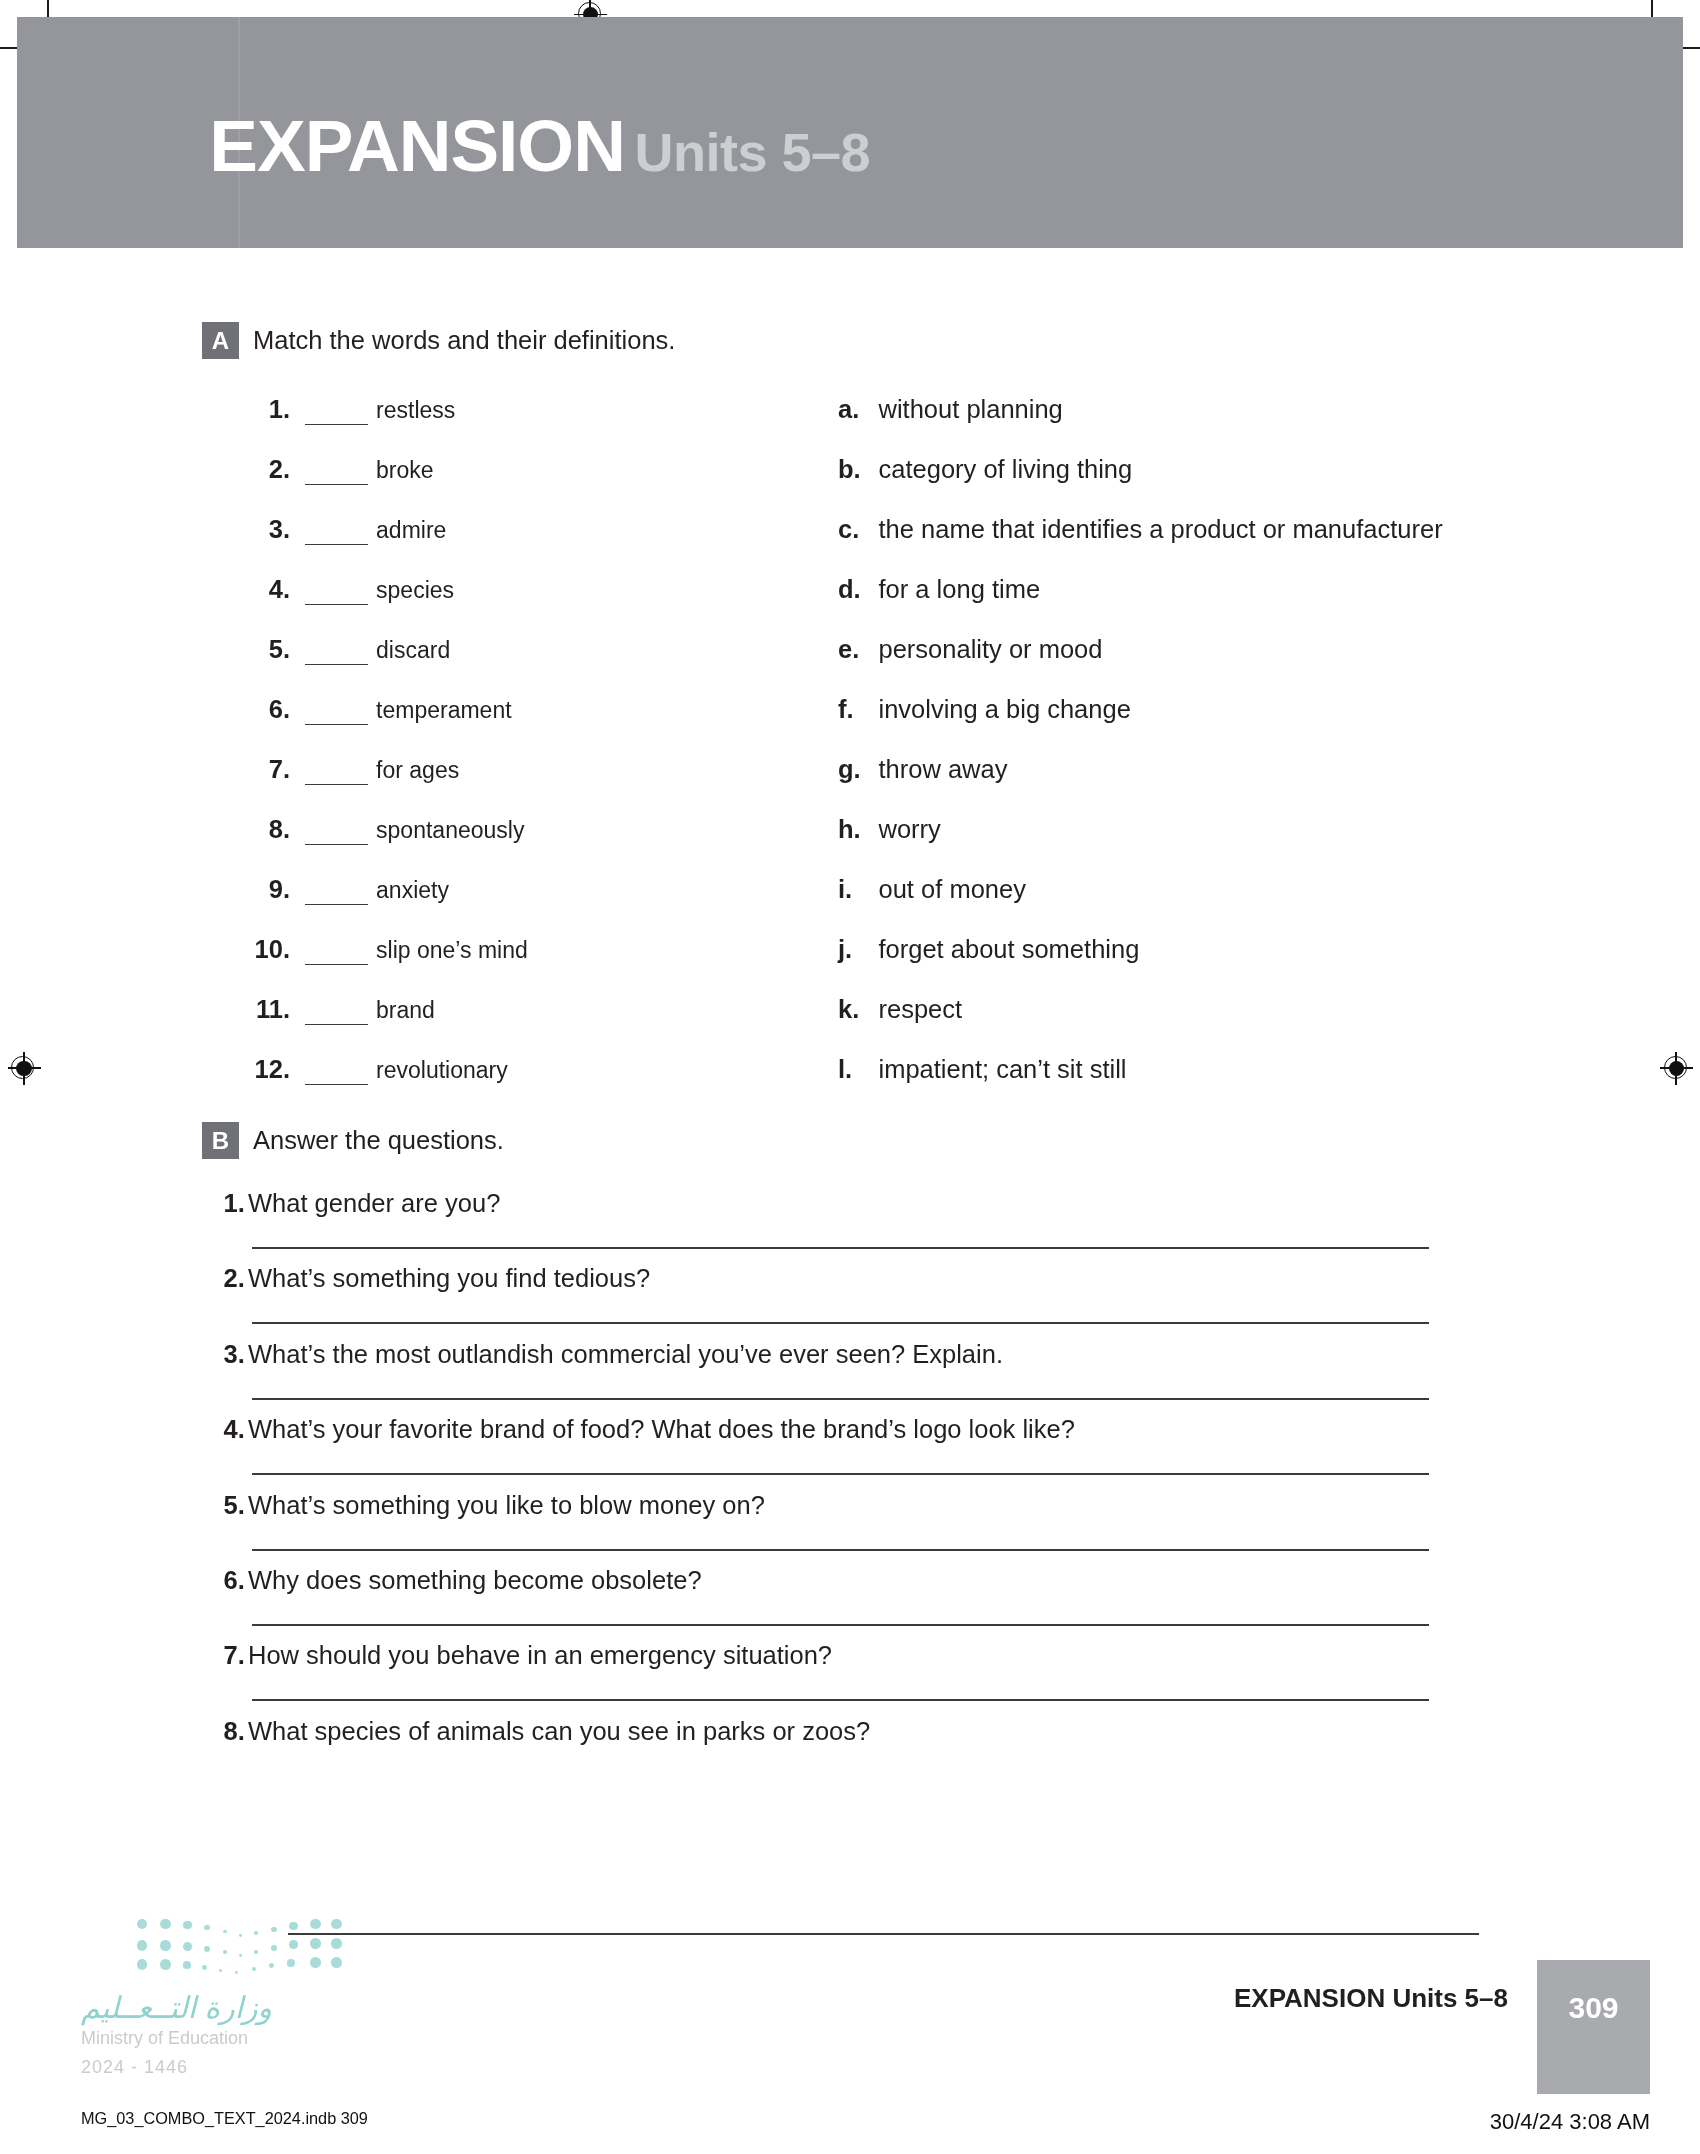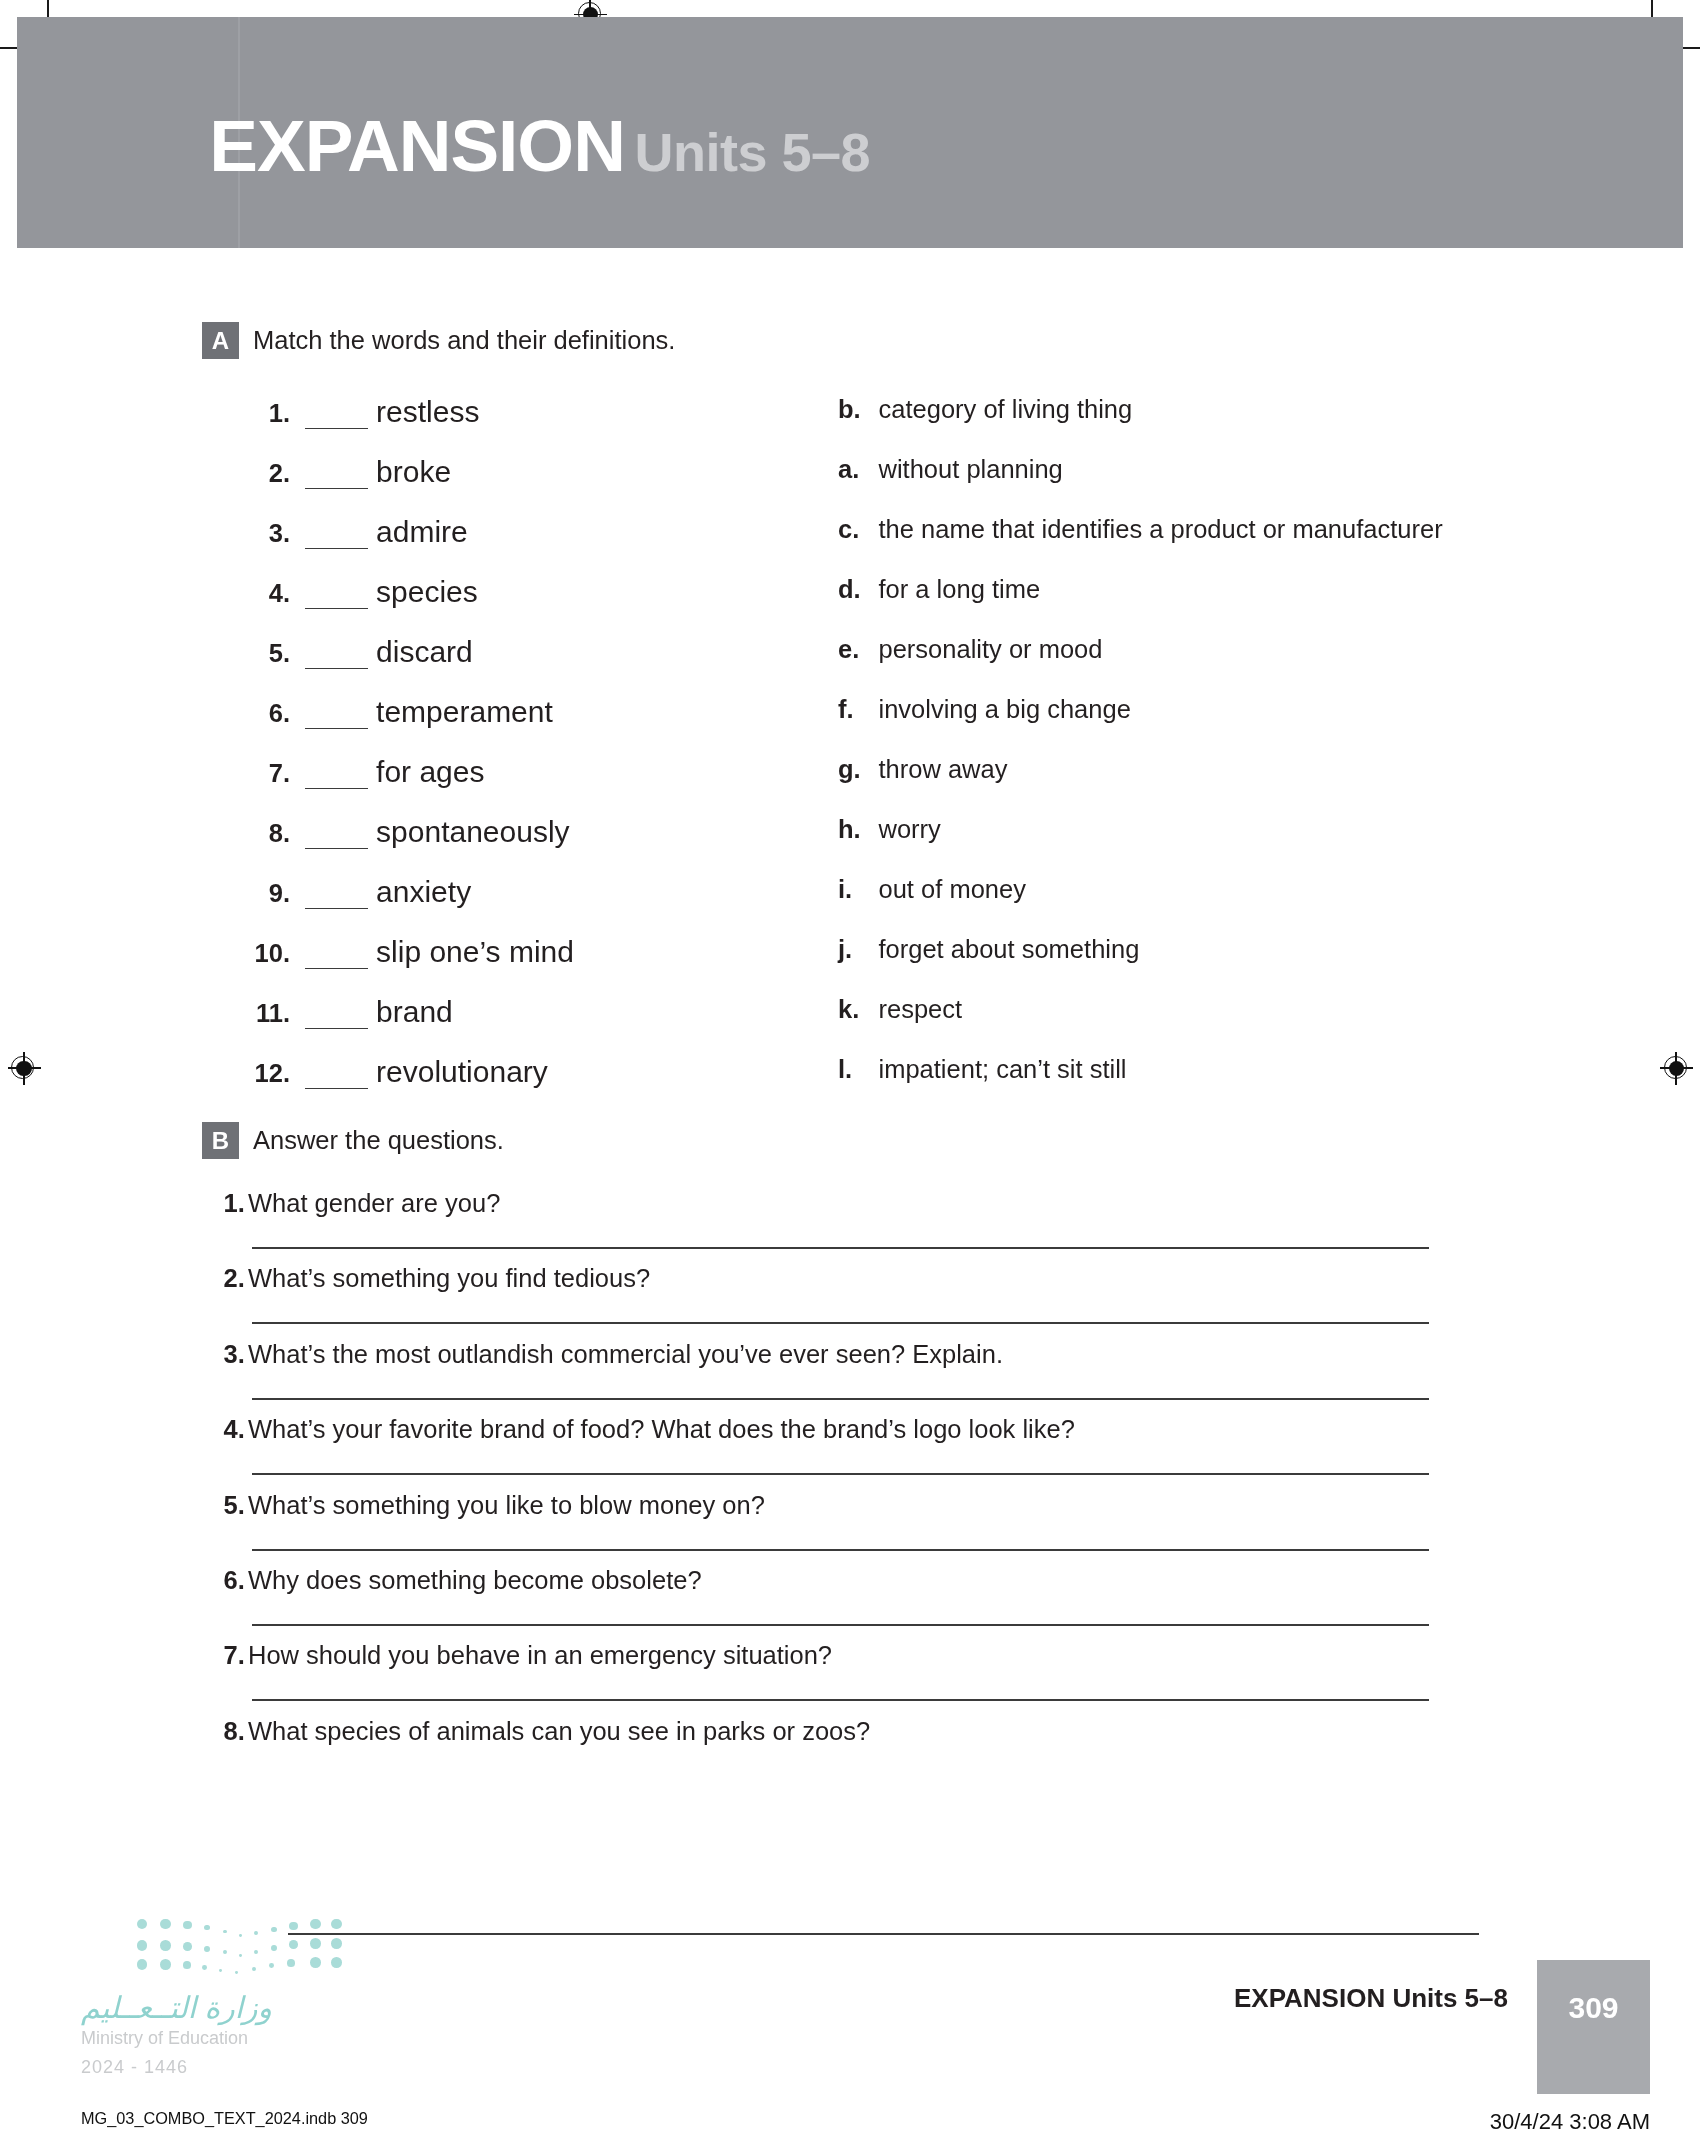--- a/index.html
+++ b/index.html
@@ -158,21 +158,21 @@
   .match-blank {
     display: inline-block;
     width: 63px;
     margin-left: 15.4px;
     margin-right: 7.7px;
     border-bottom: 1.9px solid #3b3b3b;
     vertical-align: middle;
     height: 21px;
   }
   .match-word {
-    font-size: 30px;
+    font-size: 23px;
     color: #231f20;
   }
   .def-letter {
     display: inline-block;
     width: 29px;
     font-size: 25.5px;
     font-weight: bold;
     color: #231f20;
   }
   .def-text {
@@ -378,22 +378,22 @@
           <div class="match-row"><span class="match-num">5.</span><span class="match-blank"></span><span class="match-word">discard</span></div>
           <div class="match-row"><span class="match-num">6.</span><span class="match-blank"></span><span class="match-word">temperament</span></div>
           <div class="match-row"><span class="match-num">7.</span><span class="match-blank"></span><span class="match-word">for ages</span></div>
           <div class="match-row"><span class="match-num">8.</span><span class="match-blank"></span><span class="match-word">spontaneously</span></div>
           <div class="match-row"><span class="match-num">9.</span><span class="match-blank"></span><span class="match-word">anxiety</span></div>
           <div class="match-row"><span class="match-num">10.</span><span class="match-blank"></span><span class="match-word">slip one’s mind</span></div>
           <div class="match-row"><span class="match-num">11.</span><span class="match-blank"></span><span class="match-word">brand</span></div>
           <div class="match-row"><span class="match-num">12.</span><span class="match-blank"></span><span class="match-word">revolutionary</span></div>
         </div>
       <div class="match-col right" id="match-defs">
+          <div class="match-row"><span class="def-letter">a.</span><span class="def-text">without planning</span></div>
           <div class="match-row"><span class="def-letter">b.</span><span class="def-text">category of living thing</span></div>
-          <div class="match-row"><span class="def-letter">a.</span><span class="def-text">without planning</span></div>
           <div class="match-row"><span class="def-letter">c.</span><span class="def-text">the name that identifies a product or manufacturer</span></div>
           <div class="match-row"><span class="def-letter">d.</span><span class="def-text">for a long time</span></div>
           <div class="match-row"><span class="def-letter">e.</span><span class="def-text">personality or mood</span></div>
           <div class="match-row"><span class="def-letter">f.</span><span class="def-text">involving a big change</span></div>
           <div class="match-row"><span class="def-letter">g.</span><span class="def-text">throw away</span></div>
           <div class="match-row"><span class="def-letter">h.</span><span class="def-text">worry</span></div>
           <div class="match-row"><span class="def-letter">i.</span><span class="def-text">out of money</span></div>
           <div class="match-row"><span class="def-letter">j.</span><span class="def-text">forget about something</span></div>
           <div class="match-row"><span class="def-letter">k.</span><span class="def-text">respect</span></div>
           <div class="match-row"><span class="def-letter">l.</span><span class="def-text">impatient; can’t sit still</span></div>

